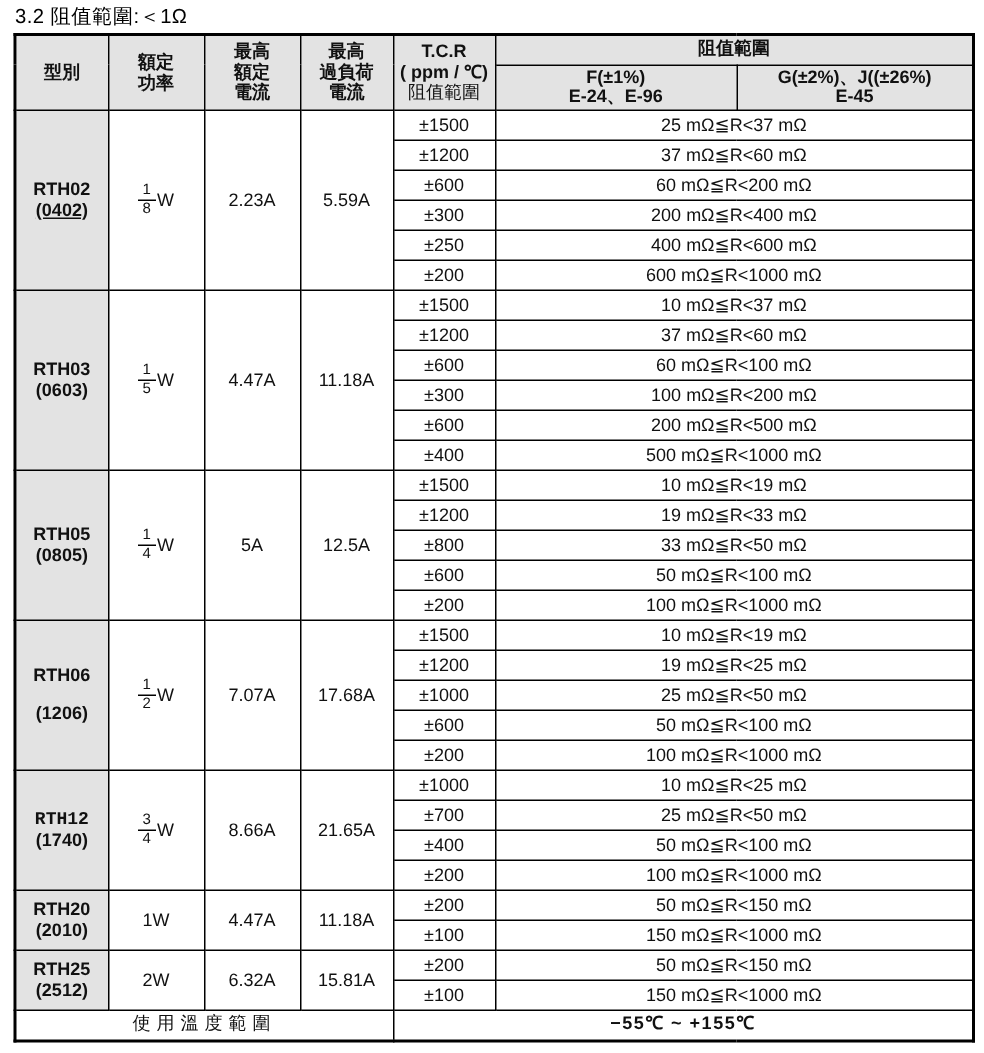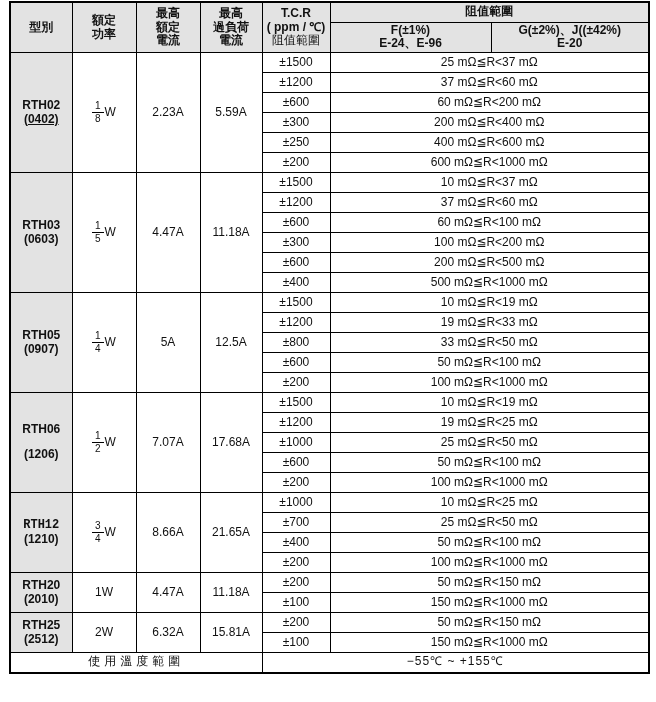--- a/index.html
+++ b/index.html
@@ -41,26 +41,27 @@
   }
   .frac{
     display:inline-block;vertical-align:middle;text-align:center;
     font-size:10px;line-height:1;font-weight:400;
   }
   .num{display:block;border-bottom:1px solid #000;padding:0 3px 1px;}
   .den{display:block;padding-top:1px;}
   .punit{font-size:12px;vertical-align:middle;margin-left:1px;}
   tfoot td{height:26px;font-size:12.5px;}
   tfoot .temp-label{letter-spacing:4px;margin-top:13px;}
-  tfoot .temp-value{font-weight:400;letter-spacing:1px;margin-top:11px;}
+  tfoot .temp-value{font-weight:700;letter-spacing:1px;margin-top:11px;}
 </style>
 </head>
 <body>
 
 <div class="page">
+  <div class="doc-title">3.2 阻值範圍:＜1Ω</div>
 
   <table class="spec">
     <colgroup>
       <col style="width:62px">
         <col style="width:64px">
         <col style="width:64px">
       <col style="width:62px">
         <col style="width:68px">
         <col style="width:161px">
         <col style="width:158px">
@@ -88,22 +89,22 @@
           <span style="font-weight:400">阻值範圍</span>
         </th>
         <th colspan="2" class="range-head">阻值範圍</th>
       </tr>
       <tr>
         <th class="lh sub-head">
           <span>F(±1%)</span>
           <span>E-24、E-96</span>
         </th>
         <th class="lh sub-head">
-          <span>G(±2%)、J((±42%)</span>
-          <span>E-20</span>
+          <span>G(±2%)、J((±26%)</span>
+          <span>E-45</span>
         </th>
       </tr>
     </thead>
     <tbody>
         <tr>
           <th rowspan="6" class="model">
             <span style="display: block;">RTH02</span>
             <span style="display: block; text-decoration: underline;">(0402)</span>
           </th>
           <td rowspan="6"><span class="frac"><span class="num">1</span><span class="den">8</span></span><span class="punit">W</span></td>
@@ -159,21 +160,21 @@
           <td>±600</td>
           <td colspan="2">200 mΩ≦R&lt;500 mΩ</td>
         </tr>
         <tr>
           <td>±400</td>
           <td colspan="2">500 mΩ≦R&lt;1000 mΩ</td>
         </tr>
         <tr>
           <th rowspan="5" class="model">
             <span style="display: block;">RTH05</span>
-            <span style="display: block;">(0907)</span>
+            <span style="display: block;">(0805)</span>
           </th>
           <td rowspan="5"><span class="frac"><span class="num">1</span><span class="den">4</span></span><span class="punit">W</span></td>
           <td rowspan="5">5A</td>
           <td rowspan="5">12.5A</td>
           <td>±1500</td>
           <td colspan="2">10 mΩ≦R&lt;19 mΩ</td>
         </tr>
         <tr>
           <td>±1200</td>
           <td colspan="2">19 mΩ≦R&lt;33 mΩ</td>
@@ -213,21 +214,21 @@
           <td>±600</td>
           <td colspan="2">50 mΩ≦R&lt;100 mΩ</td>
         </tr>
         <tr>
           <td>±200</td>
           <td colspan="2">100 mΩ≦R&lt;1000 mΩ</td>
         </tr>
         <tr>
           <th rowspan="4" class="model">
             <span style="display: block; font-family: Liberation Mono, monospace;">RTH12</span>
-            <span style="display: block;">(1210)</span>
+            <span style="display: block;">(1740)</span>
           </th>
           <td rowspan="4"><span class="frac"><span class="num">3</span><span class="den">4</span></span><span class="punit">W</span></td>
           <td rowspan="4">8.66A</td>
           <td rowspan="4">21.65A</td>
           <td>±1000</td>
           <td colspan="2">10 mΩ≦R&lt;25 mΩ</td>
         </tr>
         <tr>
           <td>±700</td>
           <td colspan="2">25 mΩ≦R&lt;50 mΩ</td>

